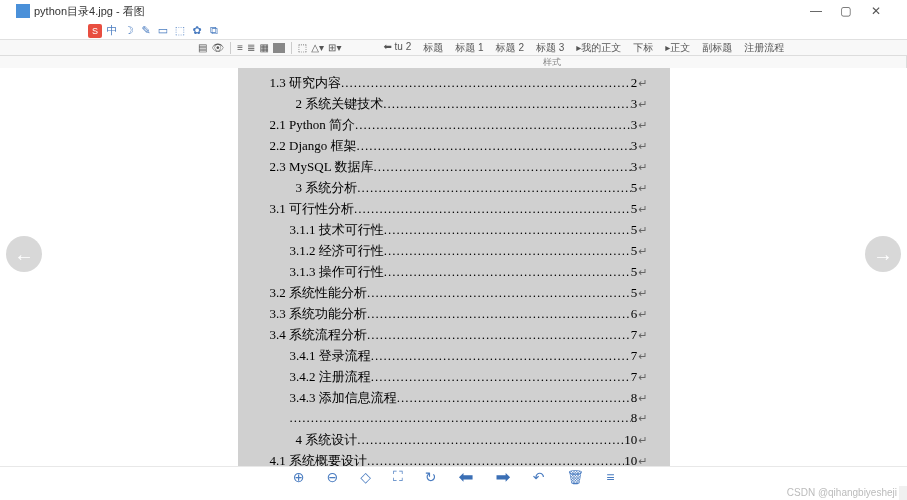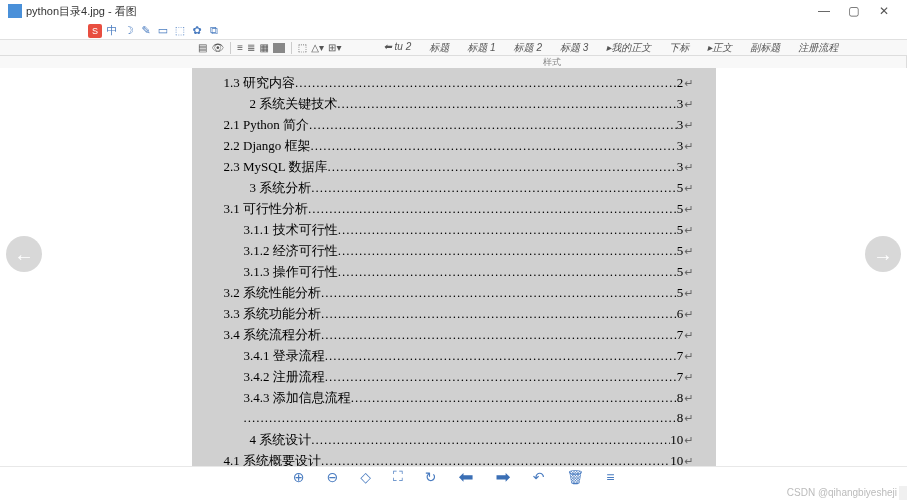--- a/index.html
+++ b/index.html
@@ -1,35 +1,35 @@
 <!DOCTYPE html>
 <html><head>
 <meta charset="utf-8">
 <style>
 * { margin: 0; padding: 0; box-sizing: border-box; }
 body { font-family: "Microsoft YaHei", Arial, sans-serif; background: #f0f0f0; width: 907px; height: 500px; overflow: hidden; position: relative; }
-.titlebar { height: 22px; background: #fff; display: flex; align-items: center; padding: 0 8px; font-size: 11px; color: #333; }
+.titlebar { height: 22px; background: #fff; display: flex; align-items: center; padding: 0 16px; font-size: 11px; color: #333; }
 .titlebar .icon { width: 14px; height: 14px; background: #4a90d9; margin-right: 4px; }
 .titlebar .spacer { flex: 1; }
 .winbtn { width: 30px; text-align: center; font-size: 12px; color: #555; cursor: default; }
 .toolbar1 { height: 18px; background: #fff; display: flex; align-items: center; padding-left: 88px; gap: 3px; border-bottom: 1px solid #e0e0e0; }
 .tb-badge { width: 14px; height: 14px; background: #e84e40; border-radius: 2px; color: #fff; font-size: 9px; display: flex; align-items: center; justify-content: center; }
 .tb-ico { width: 14px; height: 14px; font-size: 11px; color: #4a7cc0; display: flex; align-items: center; justify-content: center; }
 .toolbar2 { height: 16px; background: #f8f8f8; display: flex; align-items: center; font-size: 10px; color: #555; border-bottom: 1px solid #ddd; }
 .tb2-left { display: flex; align-items: center; gap: 4px; padding-left: 198px; }
 .tb2-sep { width: 1px; height: 12px; background: #ccc; margin: 0 2px; }
-.tb2-styles { display: flex; gap: 14px; margin-left: 40px; font-size: 10px; font-style: italic; }
+.tb2-styles { display: flex; gap: 8px; margin-left: 40px; font-size: 10px; }
 .tb2-style { padding: 0 2px; cursor: default; }
 .section-labels { height: 12px; background: #f8f8f8; display: flex; font-size: 9px; color: #888; }
 .sec-lab { flex: 1; text-align: center; border-right: 1px solid #ddd; }
 .ruler { height: 12px; background: #fff; border-bottom: 1px solid #ccc; position: relative; margin-left: 198px; width: 520px; font-size: 7px; color: #666; overflow: hidden; }
 .ruler-inner { position: absolute; display: flex; }
 .ruler-tick { width: 12.5px; text-align: center; border-left: 1px solid #bbb; height: 12px; line-height: 12px; }
 .canvas { position: absolute; top: 68px; left: 0; right: 0; bottom: 34px; background: #fff; display: flex; justify-content: center; overflow: hidden; }
-.page { width: 524px; background: #d0d0d0; position: relative; padding: 6px 22px 0 10px; font-family: SimSun, serif; }
+.page { width: 432px; background: #d0d0d0; position: relative; padding: 6px 22px 0 10px; font-family: SimSun, serif; }
 .toc-row { display: flex; align-items: baseline; height: 21px; font-size: 13px; color: #000; white-space: nowrap; }
 .toc-label { }
 .toc-dots { flex: 1; overflow: hidden; letter-spacing: 1px; }
 .toc-pg { }
 .toc-end { color: #666; font-size: 11px; margin-left: 1px; }
 .ind0 { padding-left: 0px; margin-left: 48px; }
 .ind1 { padding-left: 22px; }
 .ind2 { padding-left: 42px; }
 .nav-circle { position: absolute; top: 236px; width: 36px; height: 36px; border-radius: 50%; background: #d8d8d8; display: flex; align-items: center; justify-content: center; font-size: 20px; color: #fff; }
 .nav-left { left: 6px; }

